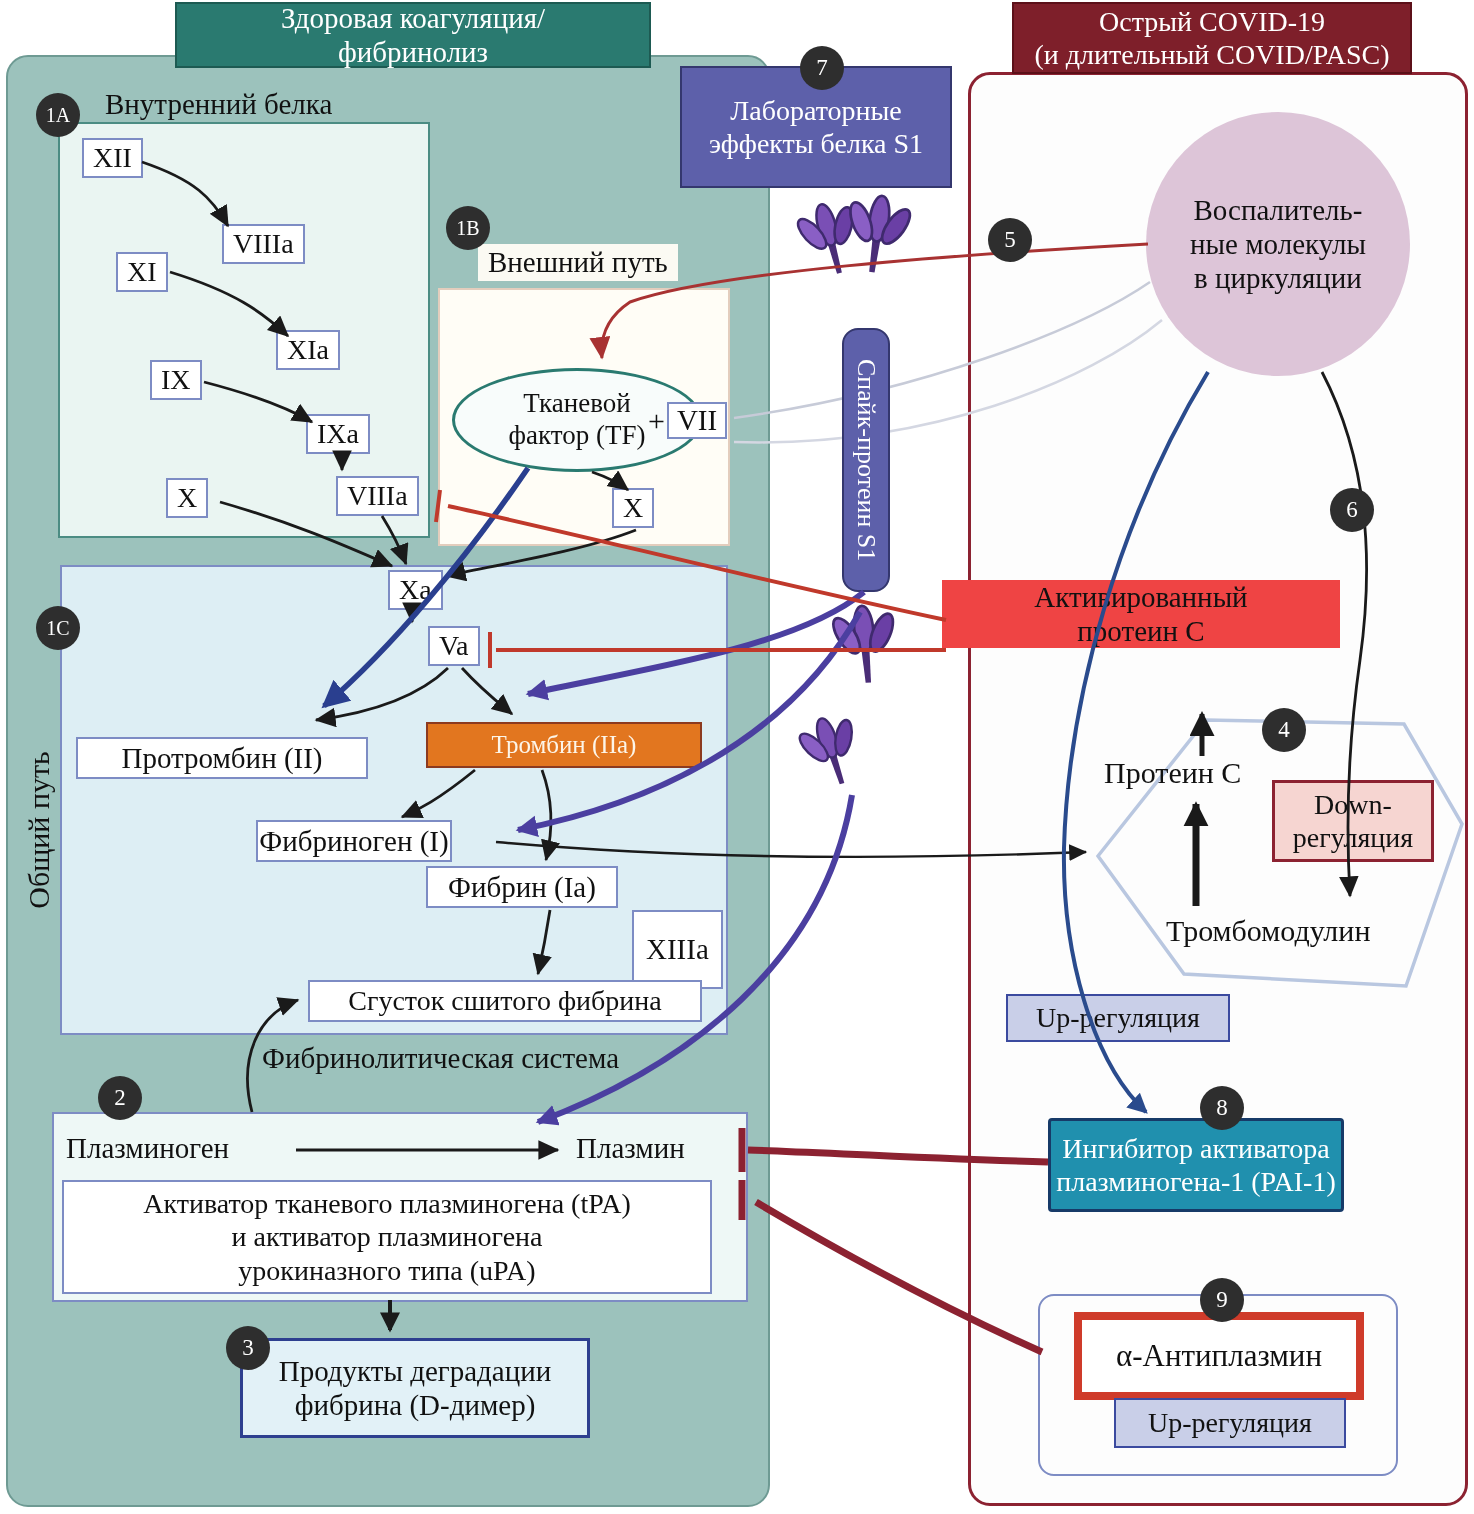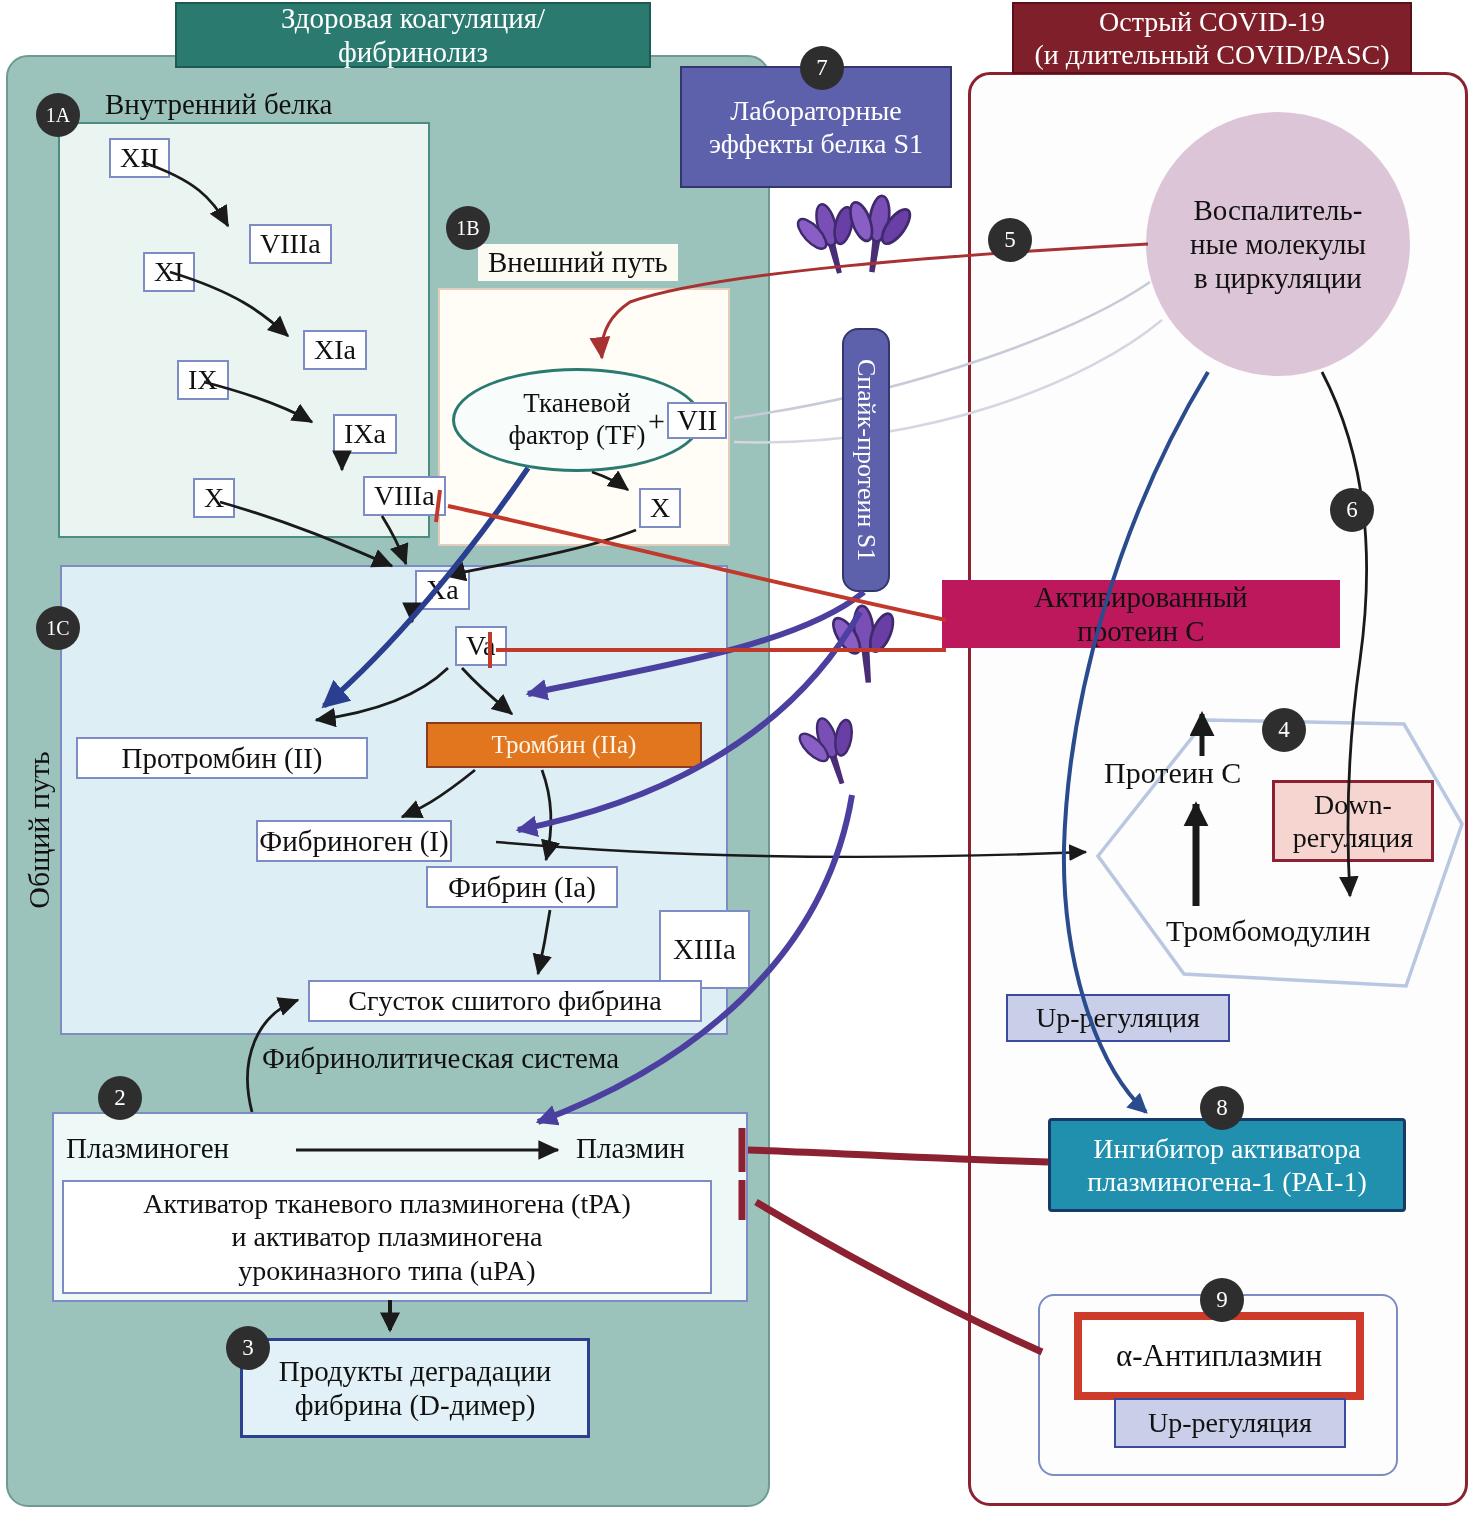--- a/index.html
+++ b/index.html
@@ -3,21 +3,21 @@
 <meta charset="utf-8">
 <style>
   * { margin:0; padding:0; box-sizing:border-box; }
   body { background:#fff; font-family:"Liberation Serif","DejaVu Serif",serif; color:#111; }
   #canvas { position:relative; width:1474px; height:1514px; background:#fff; overflow:hidden; }
   .abs { position:absolute; }
   .pre { white-space:pre-line; }
   .panel { position:absolute; border-radius:22px; z-index:1; }
   .subbox { position:absolute; z-index:4; }
   .node { position:absolute; background:#fff; border:2px solid #7d8cc4; font-size:28px;
-          text-align:center; padding:1px 9px; z-index:10; line-height:1.2;margin-left:27px; }
+          text-align:center; padding:1px 9px; z-index:10; line-height:1.2; }
   .lbl  { position:absolute; font-size:29px; z-index:10; line-height:1.15; }
   .box  { position:absolute; z-index:10; display:flex; align-items:center; justify-content:center;
           text-align:center; line-height:1.18; }
   .badge { position:absolute; width:44px; height:44px; border-radius:50%; background:#2e2e2e;
            color:#fff; display:flex; align-items:center; justify-content:center; font-size:23px;
            z-index:40; }
   #underlay, #overlay { position:absolute; left:0; top:0; pointer-events:none; }
   #underlay { z-index:6; }
   #overlay  { z-index:30; }
   .vtext { writing-mode:vertical-rl; }
@@ -111,33 +111,33 @@
 
   <div class="box" style="left:842px; top:328px; width:48px; height:264px; background:#5d60aa; border:2px solid #34376e;
               border-radius:16px; color:#fff; z-index:12;">
     <span class="vtext" style="font-size:26px;">Спайк-протеин S1</span>
   </div>
 
   <div class="box pre" style="left:1146px; top:112px; width:264px; height:264px; border-radius:50%; background:#ddc5d8; font-size:29px;">Воспалитель-
 ные молекулы
 в циркуляции</div>
 
-  <div class="box pre" style="left:942px; top:580px; width:398px; height:68px; background:#be185d; font-size:29px; z-index:11;">Активированный
+  <div class="box pre" style="left:942px; top:580px; width:398px; height:68px; background:#ef4444; font-size:29px; z-index:11;">Активированный
 протеин C</div>
 
   <div class="lbl" style="left:1104px; top:756px; font-size:30px;">Протеин C</div>
 
   <div class="box pre" style="left:1272px; top:780px; width:162px; height:82px; background:#f6d5d1; border:3px solid #8c2231; font-size:28px;">Down-
 регуляция</div>
 
   <div class="lbl" style="left:1166px; top:914px; font-size:30px;">Тромбомодулин</div>
 
   <div class="box" style="left:1006px; top:994px; width:224px; height:48px; background:#c9cfe8; border:2.5px solid #3b4a9f; font-size:28px;">Up-регуляция</div>
 
-  <div class="box pre" style="left:1048px; top:1118px; width:358px; height:94px; background:#2090ae; border:3px solid #173a68;
+  <div class="box pre" style="left:1048px; top:1118px; width:296px; height:94px; background:#2090ae; border:3px solid #173a68;
               color:#fff; font-size:28px; border-radius:4px;">Ингибитор активатора
 плазминогена-1 (PAI-1)</div>
 
   <div class="abs" style="left:1038px; top:1294px; width:360px; height:182px; background:#fdfdfd; border:2.5px solid #7d8cc4;
               border-radius:16px; z-index:10;">
     <div class="box" style="left:34px; top:16px; width:290px; height:88px; background:#fff; border:8px solid #cf3b2a; font-size:31px;">α-Антиплазмин</div>
     <div class="box" style="left:74px; top:102px; width:232px; height:50px; background:#c9cfe8; border:2.5px solid #3b4a9f; font-size:28px;">Up-регуляция</div>
   </div>
 
   <div class="badge" style="left:36px; top:93px; font-size:20px;">1A</div>

